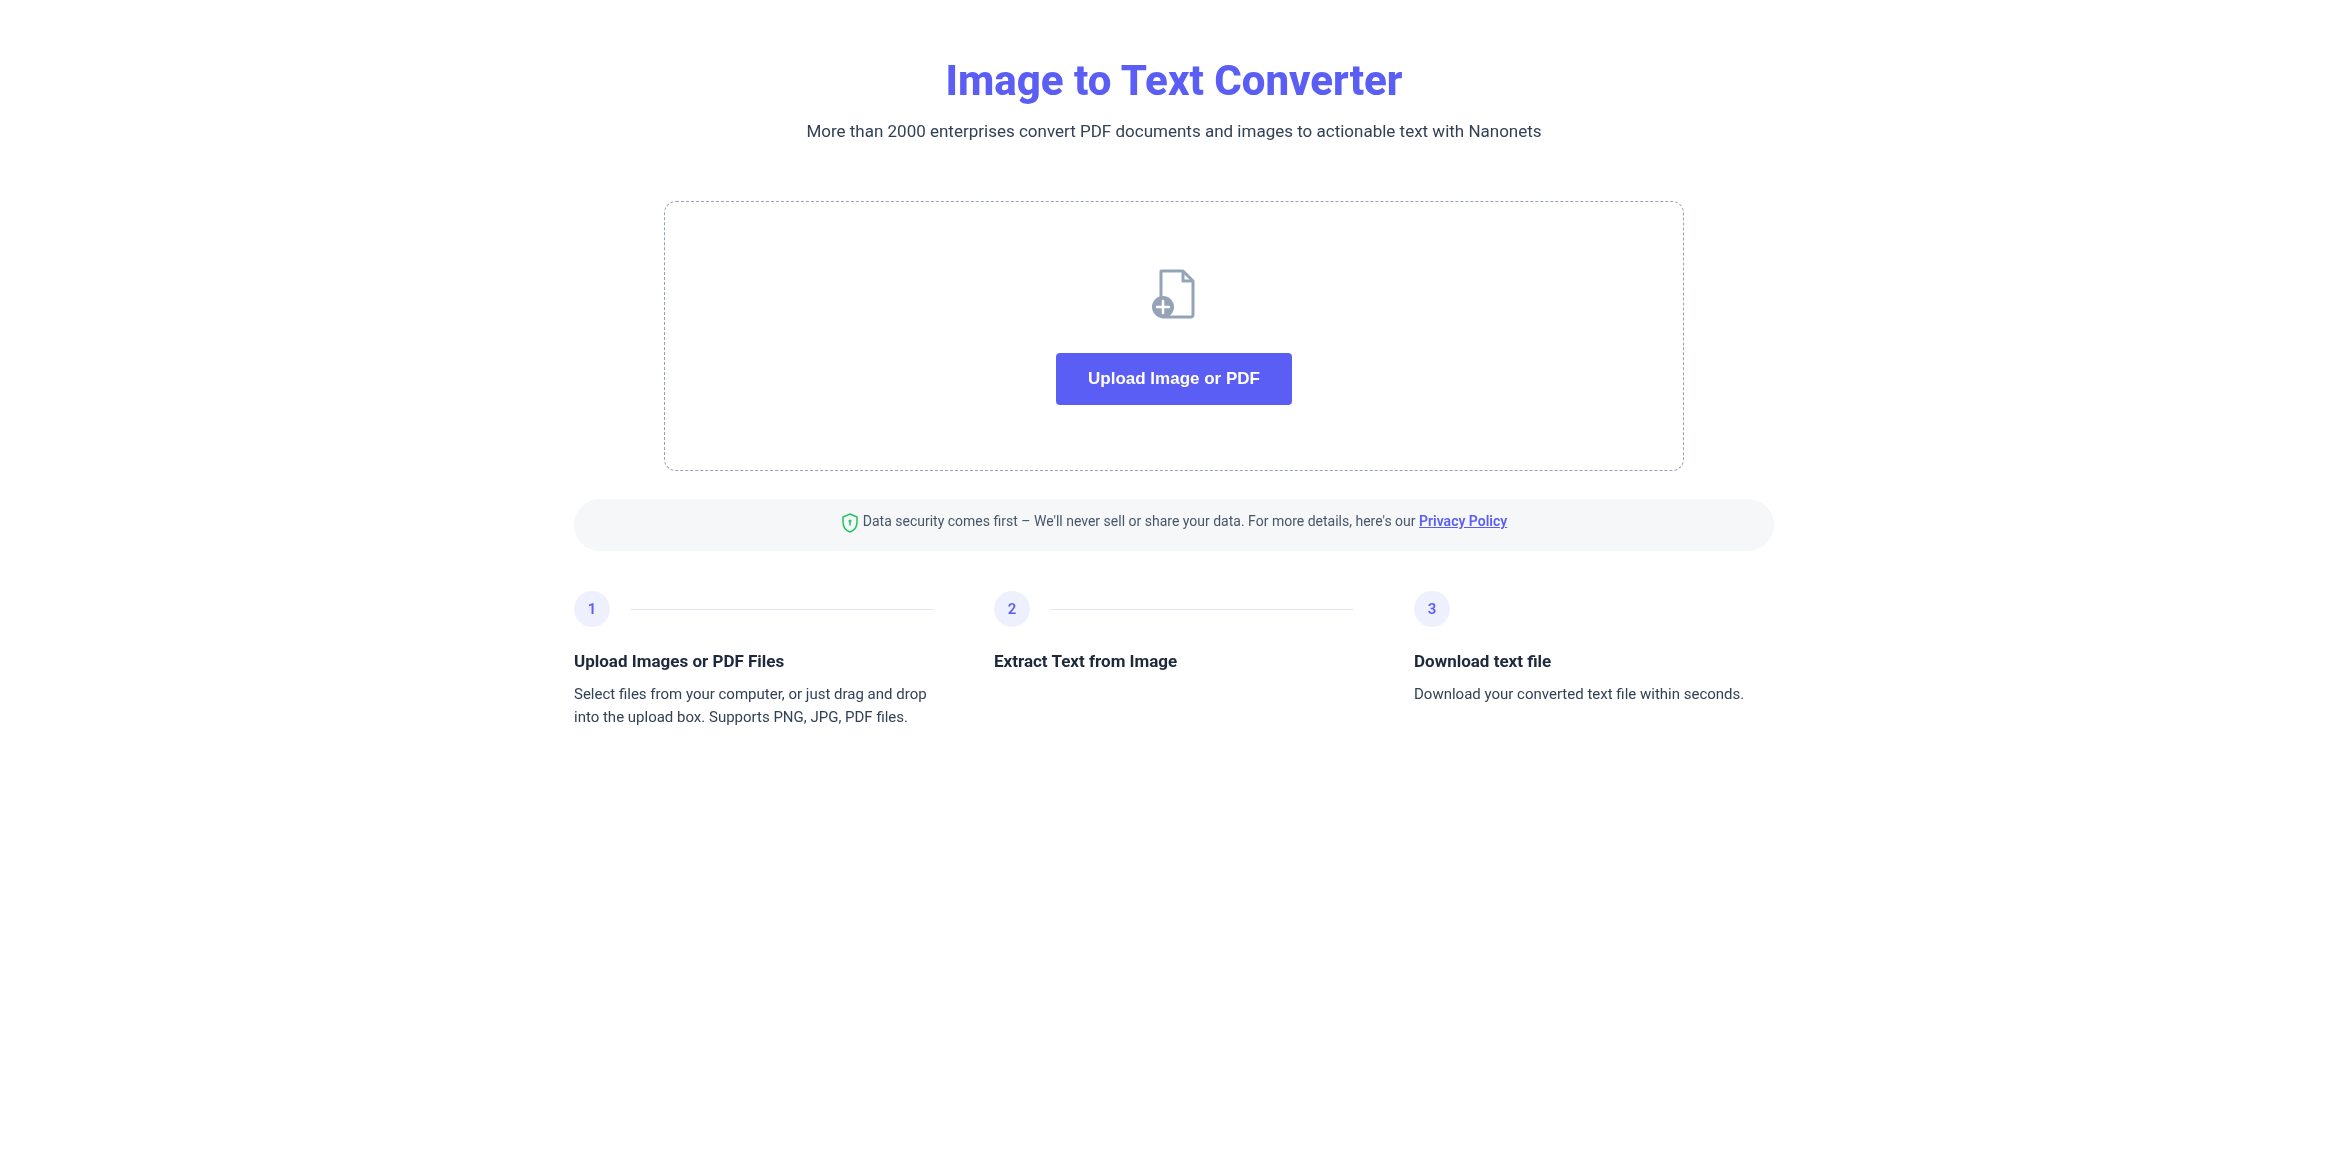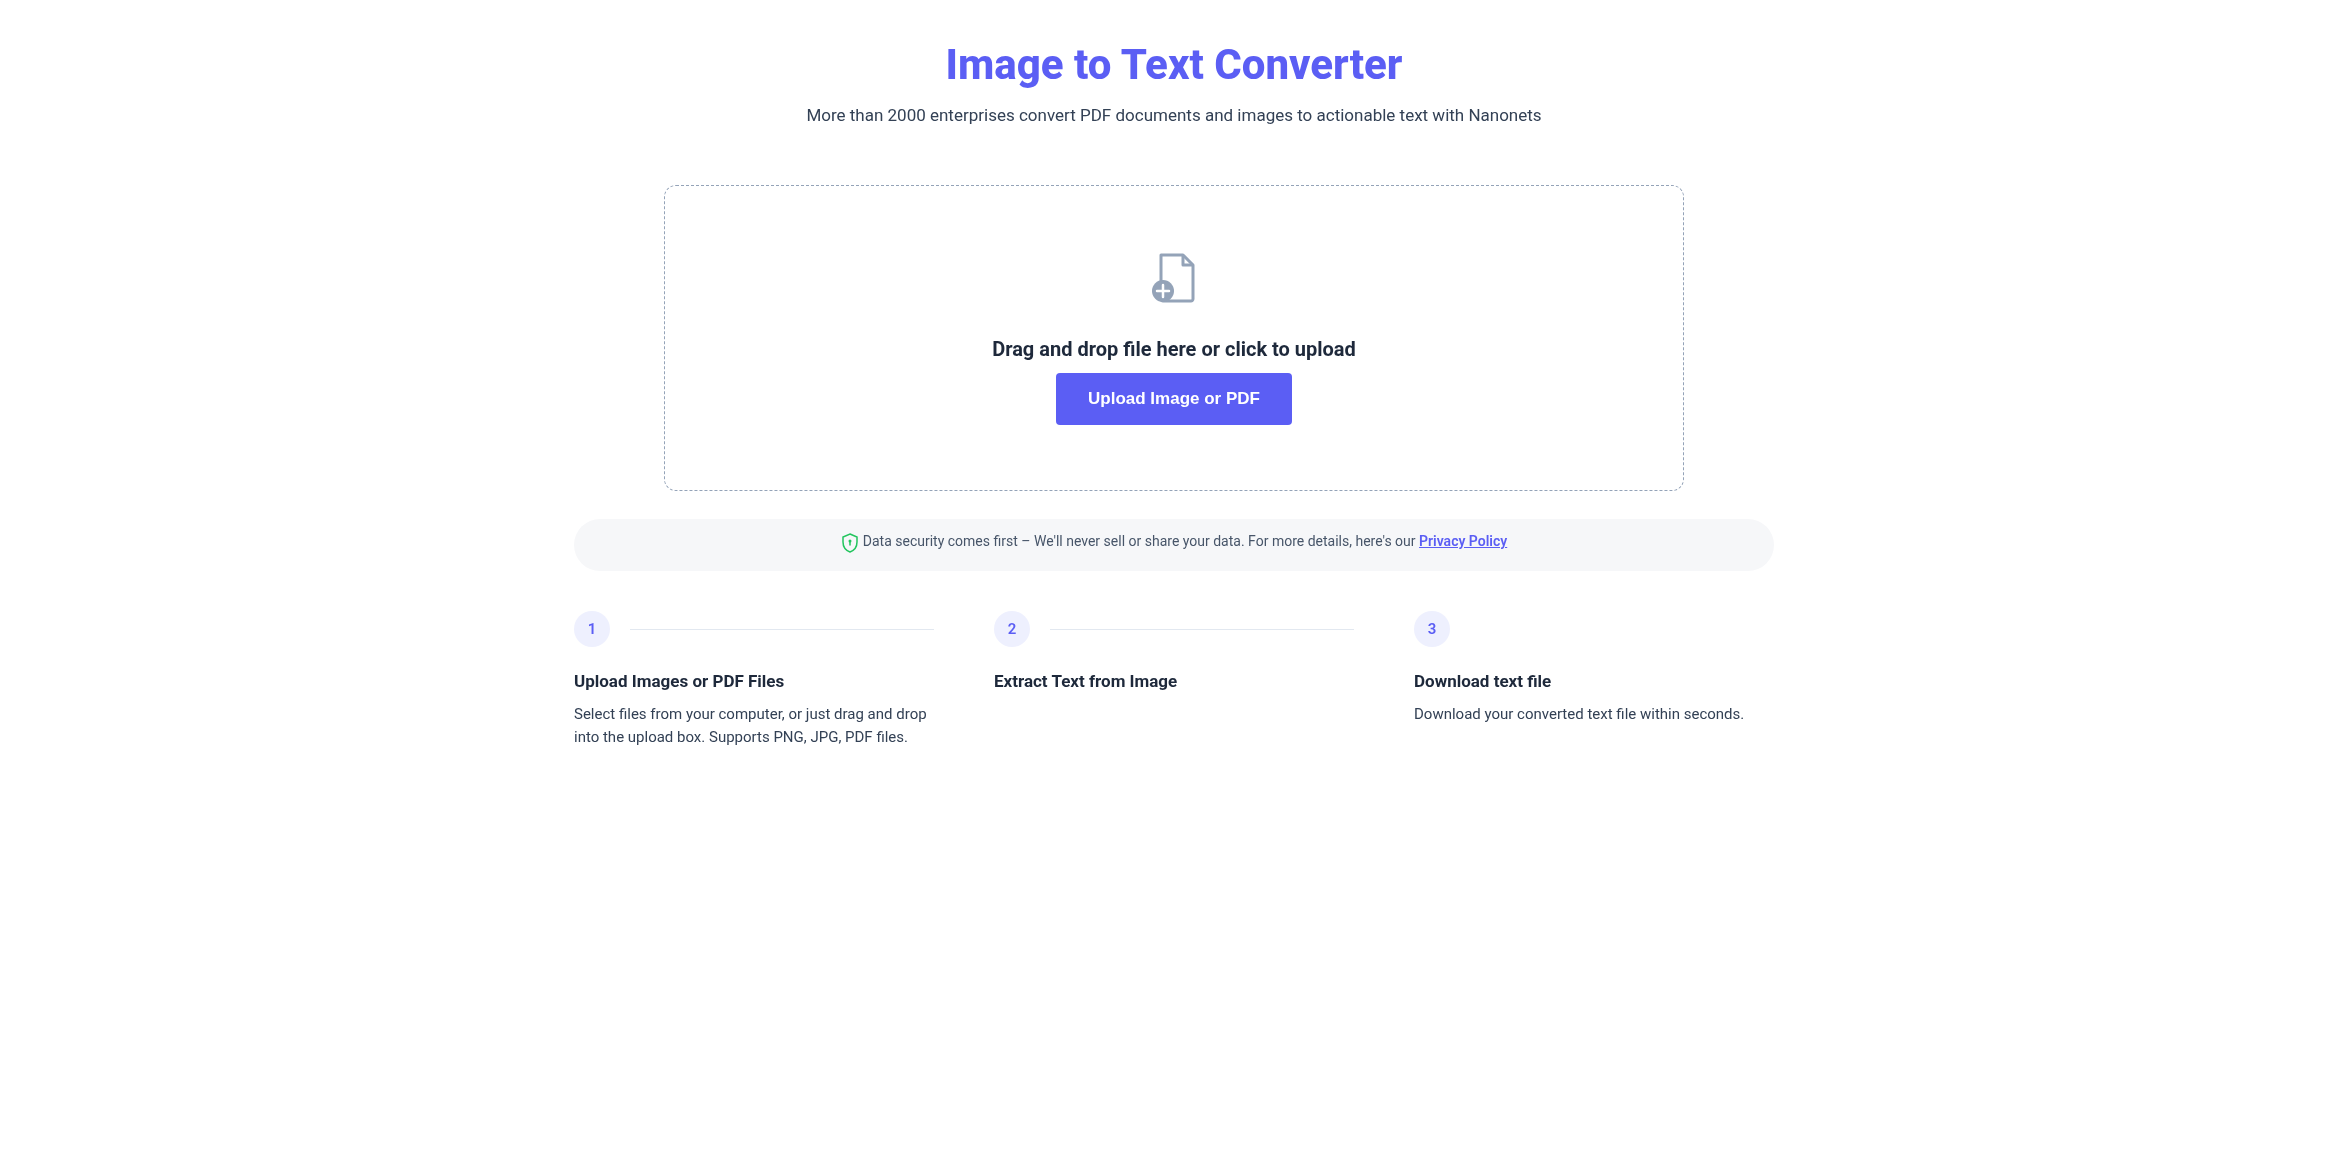--- a/index.html
+++ b/index.html
@@ -10,21 +10,21 @@
     
     body {
       font-family: -apple-system, BlinkMacSystemFont, 'Segoe UI', Roboto, Helvetica, Arial, sans-serif;
       background: #ffffff;
       color: #1e293b;
       padding: 40px 20px;
     }
     
     .container {
       max-width: 1200px;
-      margin: 0 auto;
+      margin: 16px auto;
     }
     
     .page-title {
       text-align: center;
       font-size: 42px;
       font-weight: 800;
       color: #5b5ef4;
       margin-bottom: 16px;
     }
     
@@ -164,21 +164,20 @@
 
   <div class="upload-box">
     <div class="file-icon-wrapper">
       <svg width="50" height="54" viewBox="0 0 50 54" fill="none">
         <path d="M12 4 L34 4 L44 14 L44 48 C44 49 43 50 42 50 L14 50 C13 50 12 49 12 48 Z" stroke="#94a3b8" stroke-width="3" fill="none" stroke-linejoin="round"></path>
         <path d="M34 4 L34 14 L44 14" stroke="#94a3b8" stroke-width="3" fill="none" stroke-linejoin="round"></path>
         <circle cx="14" cy="40" r="11" fill="#94a3b8"></circle>
         <path d="M14 34 L14 46 M8 40 L20 40" stroke="#ffffff" stroke-width="2.5" stroke-linecap="round"></path>
       </svg>
     </div>
-    <div class="upload-heading">Drag and drop file here or click to upload</div>
     <button class="upload-button">Upload Image or PDF</button>
   </div>
 
   <div class="security-banner">
     <span>
       <svg width="18" height="20" viewBox="0 0 18 20" fill="none">
         <path d="M9 1 L16 4 L16 9 C16 14 13 17.5 9 19 C5 17.5 2 14 2 9 L2 4 Z" stroke="#22c55e" stroke-width="1.5" fill="none"></path>
         <circle cx="9" cy="8" r="1.5" fill="#22c55e"></circle>
         <path d="M9 9.5 L9 12" stroke="#22c55e" stroke-width="1.5" stroke-linecap="round"></path>
       </svg>

